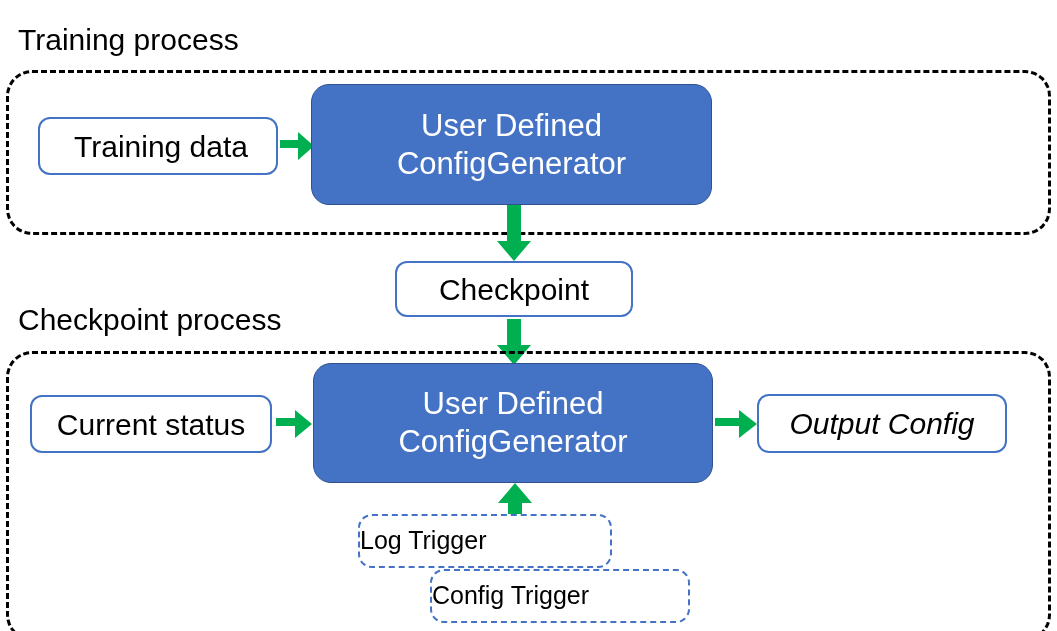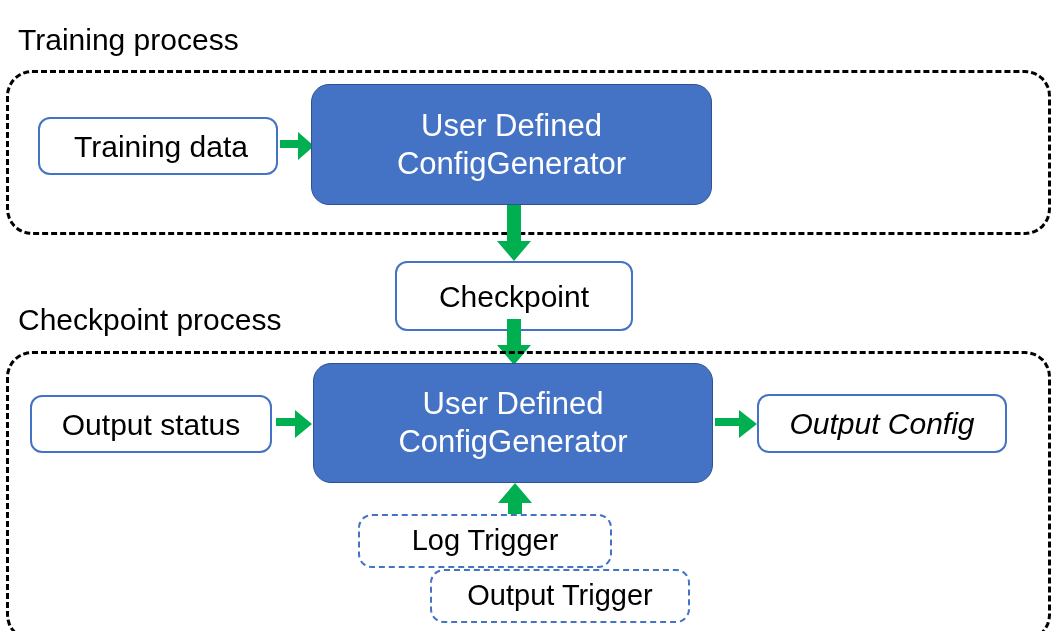--- a/index.html
+++ b/index.html
@@ -68,23 +68,22 @@
   }
 
   
   .node-trigger {
     box-sizing: border-box;
     background: #ffffff;
     border: 2.5px dashed #4472C4;
     border-radius: 14px;
     display: flex;
     align-items: center;
-    justify-content: center;
     color: #000000;
-    font-size: 29px;
+    font-size: 25px;
     line-height: 1.1;
     white-space: nowrap;
   }
 
   
   .arrow { display: block; }
 </style>
 </head>
 <body>
 
@@ -108,36 +107,36 @@
     <span>User Defined</span>
     <span>ConfigGenerator</span>
   </div>
 
   <div class="abs" style="left:495px; top:186px;">
     <svg class="arrow" width="38" height="58" viewBox="0 0 38 58">
       <path d="M12,0 L26,0 L26,36 L36,36 L19,56 L2,36 L12,36 Z" fill="#00B050"></path>
     </svg>
   </div>
 
-  <div class="abs node-plain" style="left:395px; top:242px; width:238px; height:70px;">
+  <div class="abs node-plain" style="left:395px; top:242px; width:238px; height:56px;">
     <span>Checkpoint</span>
   </div>
 
   <div class="abs" style="left:495px; top:300px;">
     <svg class="arrow" width="38" height="48" viewBox="0 0 38 48">
       <path d="M12,0 L26,0 L26,26 L36,26 L19,46 L2,26 L12,26 Z" fill="#00B050"></path>
     </svg>
   </div>
 
   <div class="abs section-title" style="left:18px; top:286px;">Checkpoint process</div>
 
   <div class="abs group-box" style="left:6px; top:332px; width:1045px; height:290px;"></div>
 
   <div class="abs node-plain" style="left:30px; top:376px; width:242px; height:58px;">
-    <span>Output status</span>
+    <span>Current status</span>
   </div>
 
   <div class="abs" style="left:276px; top:386px;">
     <svg class="arrow" width="38" height="38" viewBox="0 0 38 38">
       <path d="M0,13 L19,13 L19,5 L36,19 L19,33 L19,21 L0,21 Z" fill="#00B050"></path>
     </svg>
   </div>
 
   <div class="abs node-process" style="left:313px; top:344px; width:400px; height:120px;">
     <span>User Defined</span>
@@ -158,16 +157,16 @@
     <svg class="arrow" width="38" height="38" viewBox="0 0 38 38">
       <path d="M19,0 L36,20 L26,20 L26,36 L12,36 L12,20 L2,20 Z" fill="#00B050"></path>
     </svg>
   </div>
 
   <div class="abs node-trigger" style="left:358px; top:495px; width:254px; height:54px;">
     <span>Log Trigger</span>
   </div>
 
   <div class="abs node-trigger" style="left:430px; top:550px; width:260px; height:54px;">
-    <span>Output Trigger</span>
+    <span>Config Trigger</span>
   </div>
 
 </div>
 
 </body></html>

